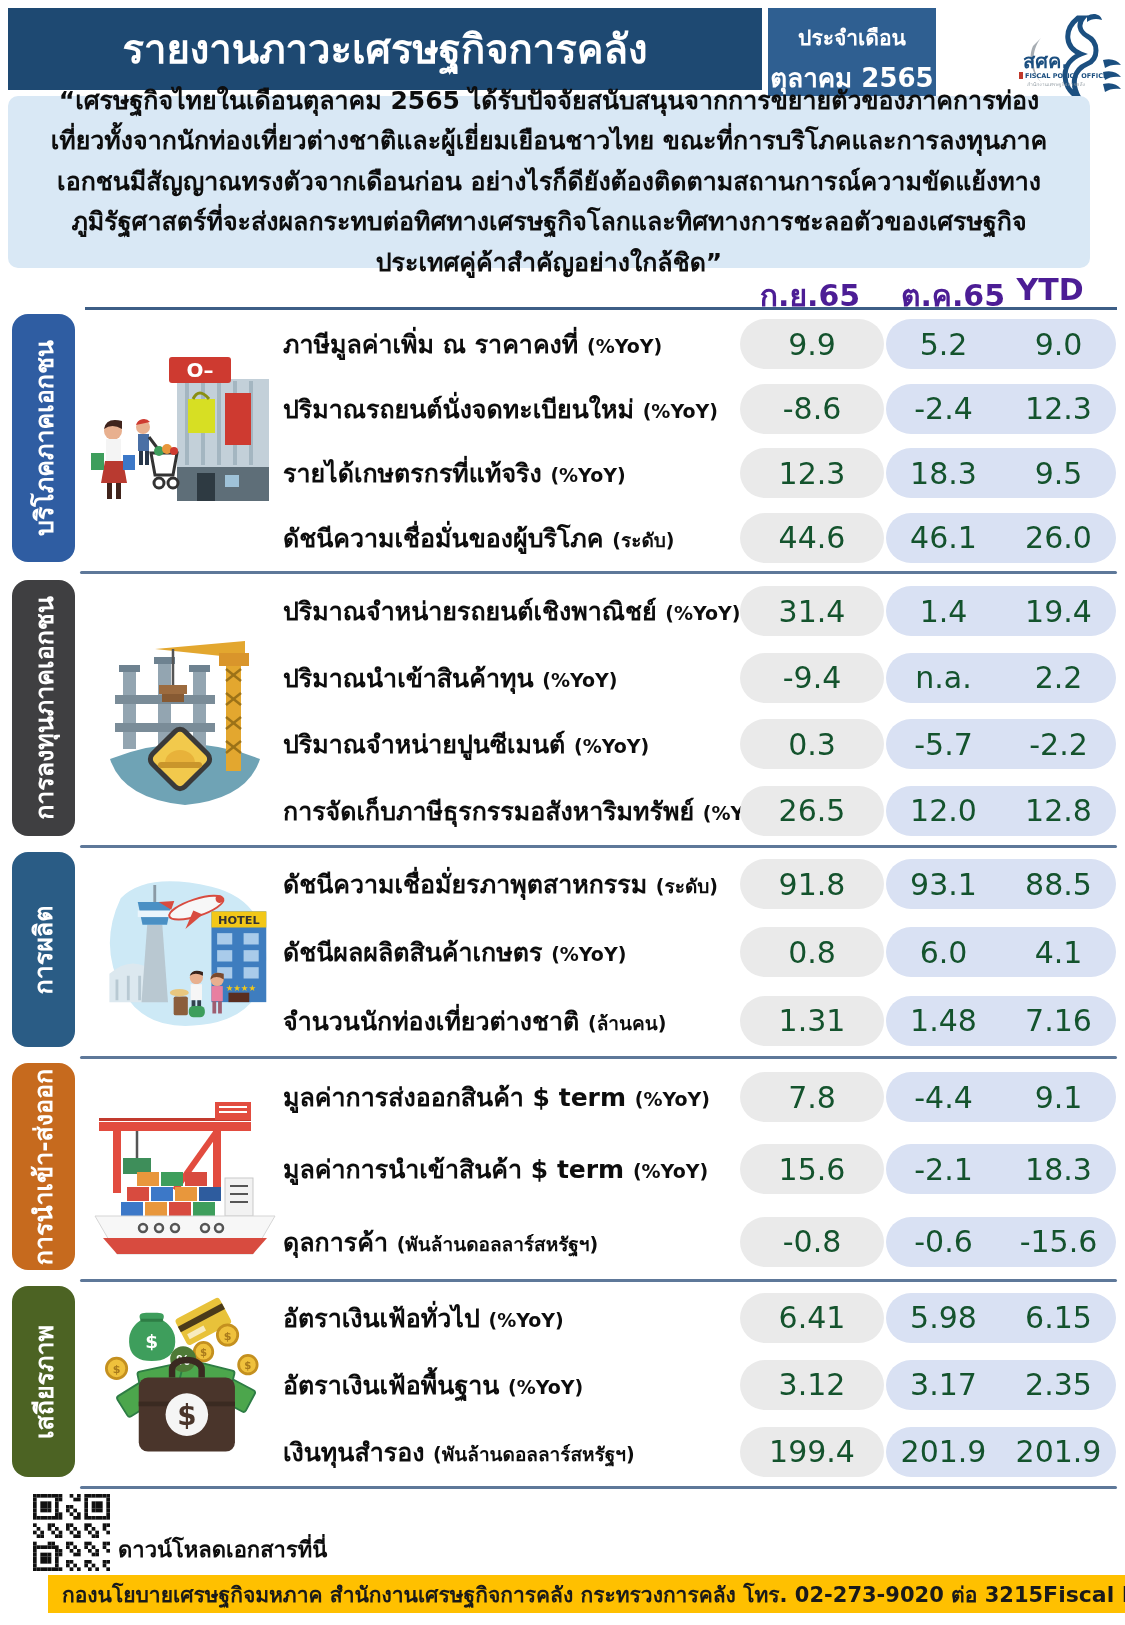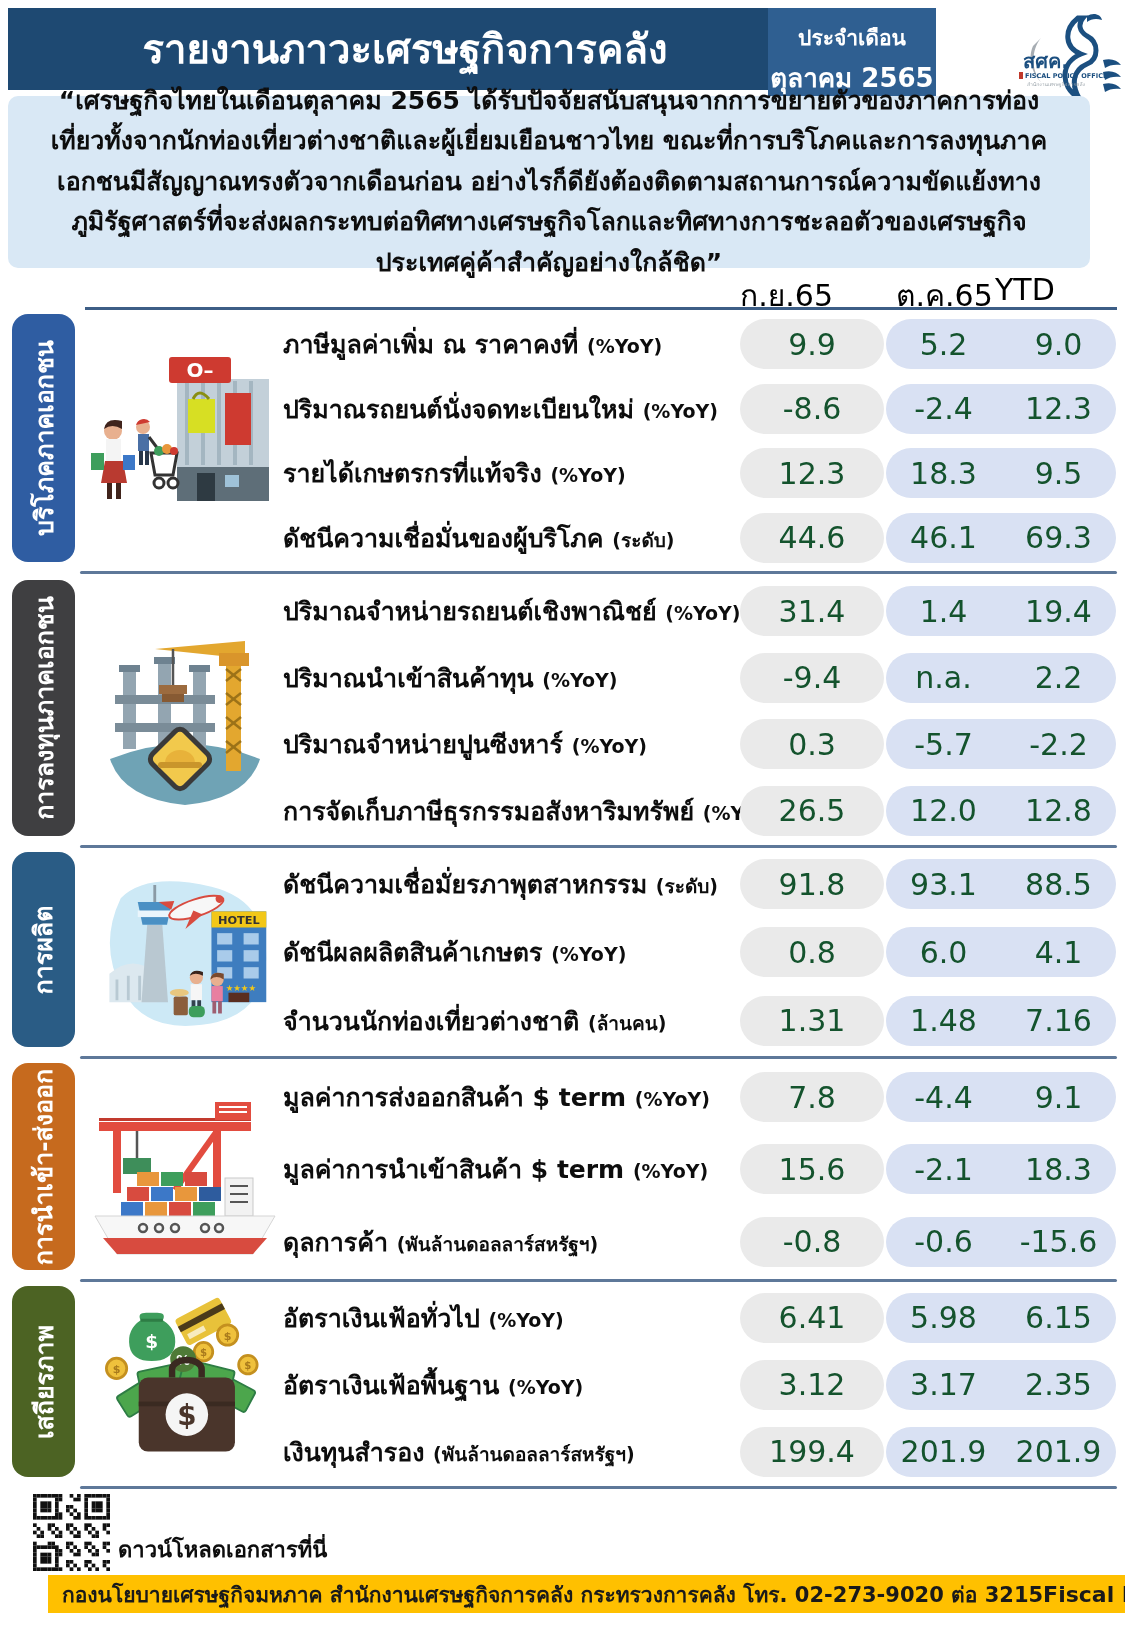--- a/index.html
+++ b/index.html
@@ -1,32 +1,32 @@
 <!DOCTYPE html>
 <html><head>
 <meta charset="utf-8">
 <style>
   html,body{margin:0;padding:0;background:#fff;}
   .page{position:relative;width:1125px;height:1625px;background:#fff;overflow:hidden;
         font-family:"DejaVu Sans","Liberation Sans",sans-serif;color:#101010;}
   
   .title-bar{position:absolute;left:8px;top:8px;width:754px;height:82px;background:#1E4972;
-             display:flex;align-items:center;justify-content:center;padding-left:20px;}
+             display:flex;align-items:center;justify-content:center;}
   .title-bar .t{color:#fff;font-size:40px;font-weight:bold;white-space:nowrap;}
   .month-box{position:absolute;left:768px;top:8px;width:168px;height:103px;background:#2F5F91;
              display:flex;flex-direction:column;align-items:center;justify-content:center;gap:3px;color:#fff;}
   .month-box .m1{font-size:21px;font-weight:bold;}
   .month-box .m2{font-size:26px;font-weight:bold;}
   .logo{position:absolute;left:975px;top:8px;width:150px;height:96px;}
   
   .quote-box{position:absolute;left:8px;top:96px;width:1082px;height:172px;background:#D9E8F5;border-radius:10px;
              display:flex;align-items:center;justify-content:center;box-sizing:border-box;padding:4px 26px;}
   .quote-text{font-size:25px;font-weight:bold;line-height:1.62;text-align:center;color:#0d0d0d;}
   
-  .colhead{position:absolute;top:272px;font-size:30px;font-weight:400;color:#000000;text-align:left;}
+  .colhead{position:absolute;top:272px;font-size:30px;font-weight:700;color:#4c1d95;text-align:center;}
   .ch-prev{left:740px;width:140px;}
   .ch-curr{left:896px;width:114px;}
   .ch-ytd{left:995px;width:110px;}
   .header-rule{position:absolute;left:85px;top:307px;width:1032px;height:0;border-top:3px solid #3D5E86;}
   
   .section{position:absolute;left:0;width:1125px;}
   .section::after{content:"";position:absolute;left:80px;right:8px;bottom:-4px;height:3px;background:#5E7899;border-radius:2px;}
   .tab{position:absolute;left:12px;top:2px;bottom:8px;width:63px;border-radius:16px;
        display:flex;align-items:center;justify-content:center;overflow:visible;}
   .tab-label{transform:rotate(-90deg);white-space:nowrap;color:#fff;font-size:25px;font-weight:bold;}
@@ -164,21 +164,21 @@
               <span class="val ytd">9.5</span>
             </div>
   </div>
           <div class="row">
     <div class="row-label"><span class="lbl">ดัชนีความเชื่อมั่นของผู้บริโภค</span> <span class="unit">(ระดับ)</span></div>
     <div class="pill pill-prev">
               <span class="val prev">44.6</span>
             </div>
     <div class="pill pill-curr">
               <span class="val curr">46.1</span>
-              <span class="val ytd">69.3</span>
+              <span class="val ytd">26.0</span>
             </div>
   </div>
         </div>
   </section>
       <section class="section" style="top: 578px; height: 266px;">
     <div class="tab" style="background: rgb(63, 63, 65);">
       <span class="tab-label">การลงทุนภาคเอกชน</span>
     </div>
     <div class="illus"><svg viewBox="0 0 200 200" preserveAspectRatio="xMidYMid meet">
  <path d="M25 148 Q100 118 175 148 Q162 188 100 194 Q38 188 25 148Z" fill="#6FA3B5"></path>
@@ -227,21 +227,21 @@
     <div class="row-label"><span class="lbl">ปริมาณนำเข้าสินค้าทุน</span> <span class="unit">(%YoY)</span></div>
     <div class="pill pill-prev">
               <span class="val prev">-9.4</span>
             </div>
     <div class="pill pill-curr">
               <span class="val curr">n.a.</span>
               <span class="val ytd">2.2</span>
             </div>
   </div>
           <div class="row">
-    <div class="row-label"><span class="lbl">ปริมาณจำหน่ายปูนซีงหาร์</span> <span class="unit">(%YoY)</span></div>
+    <div class="row-label"><span class="lbl">ปริมาณจำหน่ายปูนซีเมนต์</span> <span class="unit">(%YoY)</span></div>
     <div class="pill pill-prev">
               <span class="val prev">0.3</span>
             </div>
     <div class="pill pill-curr">
               <span class="val curr">-5.7</span>
               <span class="val ytd">-2.2</span>
             </div>
   </div>
           <div class="row">
     <div class="row-label"><span class="lbl">การจัดเก็บภาษีธุรกรรมอสังหาริมทรัพย์</span> <span class="unit">(%YoY)</span></div>

